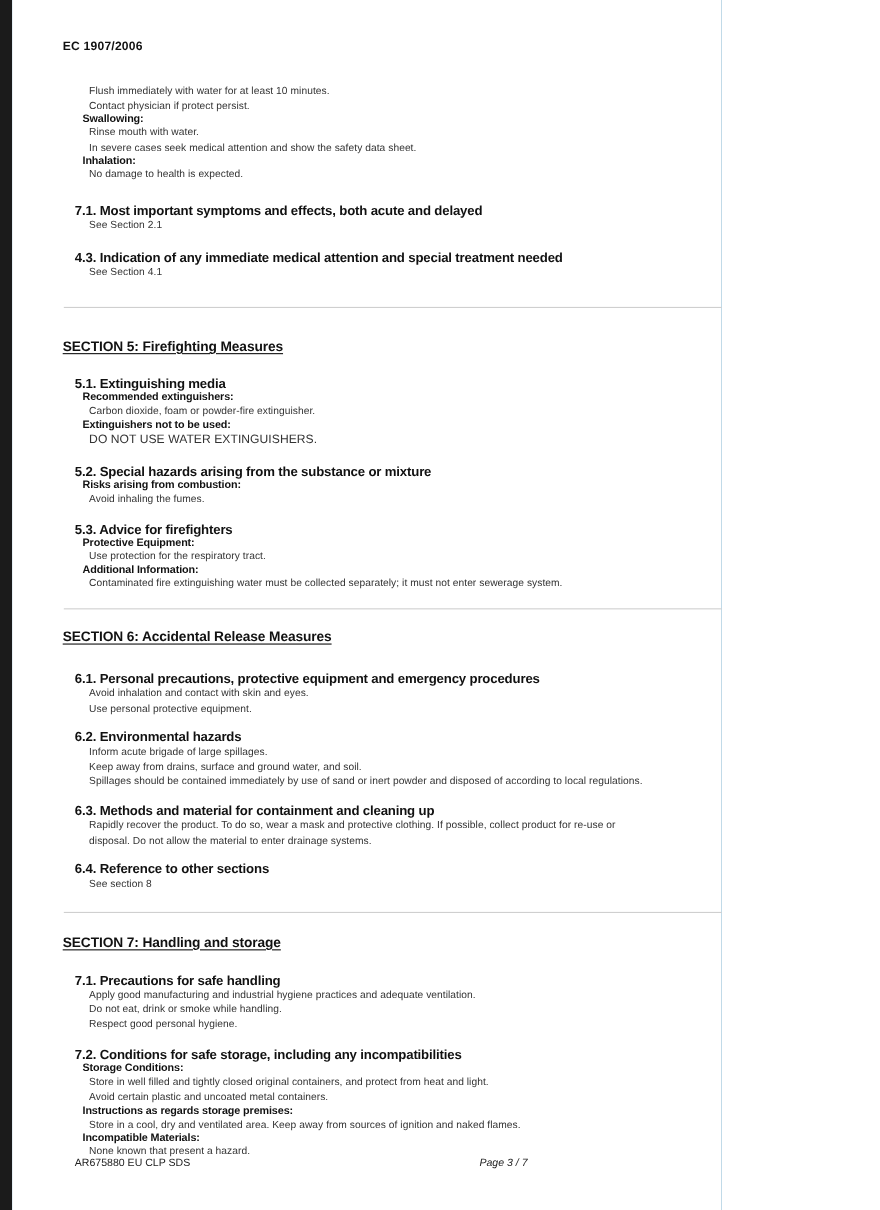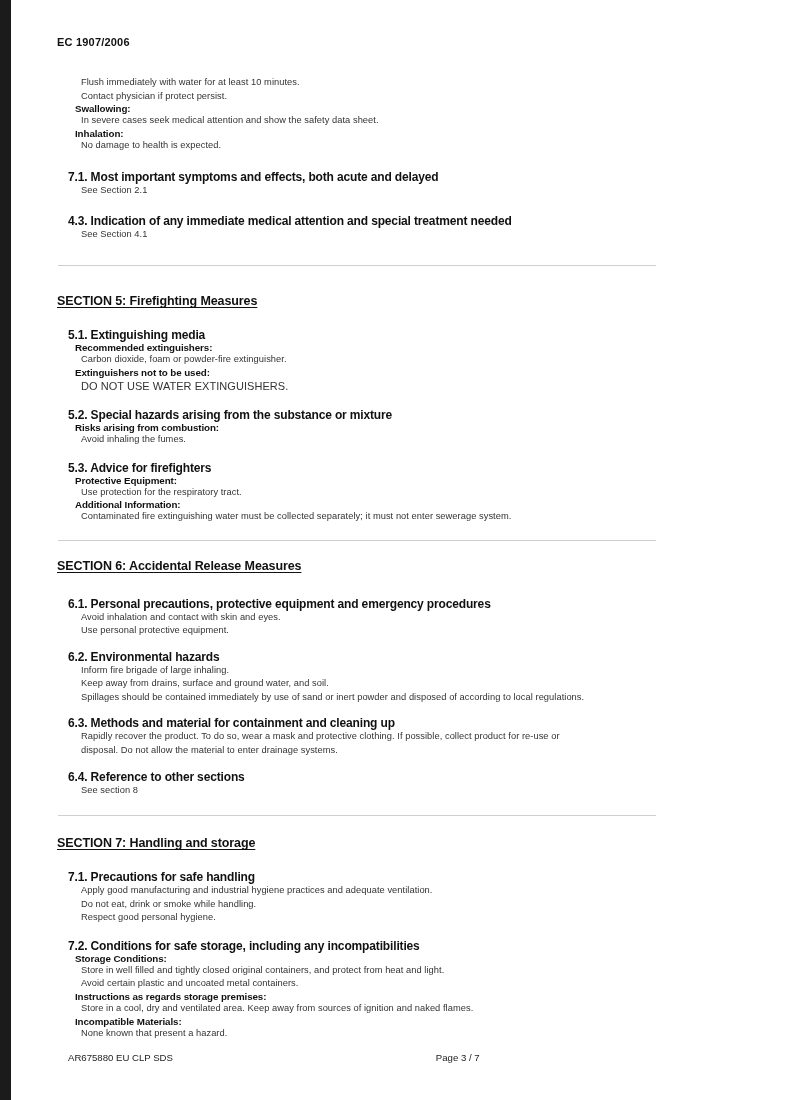--- a/index.html
+++ b/index.html
@@ -117,41 +117,42 @@
     left: 57px;
     top: 1052px;
     width: 690px;
     display: flex;
     justify-content: space-between;
     align-items: baseline;
     font-size: 9.6px;
     color: #222222;
   }
   .footer-left  { text-align: left; }
-  .footer-mid   { text-align: center; margin-left: 38px; }
+  .footer-mid   { text-align: center; margin-left: 38px; font-style: italic; }
   .footer-right { text-align: right; }
 </style>
 </head>
 <body>
 
 <div class="page">
 
   <div class="edge-strip"></div>
 
   <div class="sheet">
     <div class="content">
 
       <p class="doc-header">EC 1907/2006</p>
 
       <div class="gap-28"></div>
 
       <div>
         <p class="body-line">Flush immediately with water for at least 10 minutes.</p>
         <p class="body-line">Contact physician if protect persist.</p>
         <p class="label">Swallowing:</p>
+        <p class="body-line">Rinse mouth with water.</p>
         <p class="body-line">In severe cases seek medical attention and show the safety data sheet.</p>
         <p class="label">Inhalation:</p>
         <p class="body-line">No damage to health is expected.</p>
       </div>
 
       <div class="gap-18"></div>
 
       <div>
         <p class="sub-title">7.1. Most important symptoms and effects, both acute and delayed</p>
         <p class="body-line">See Section 2.1</p>
@@ -209,21 +210,21 @@
       <div>
         <p class="sub-title">6.1. Personal precautions, protective equipment and emergency procedures</p>
         <p class="body-line">Avoid inhalation and contact with skin and eyes.</p>
         <p class="body-line">Use personal protective equipment.</p>
       </div>
 
       <div class="gap-12"></div>
 
       <div>
         <p class="sub-title">6.2. Environmental hazards</p>
-        <p class="body-line">Inform fire brigade of large inhaling.</p>
+        <p class="body-line">Inform acute brigade of large spillages.</p>
         <p class="body-line">Keep away from drains, surface and ground water, and soil.</p>
         <p class="body-line">Spillages should be contained immediately by use of sand or inert powder and disposed of according to local regulations.</p>
       </div>
 
       <div class="gap-12"></div>
 
       <div>
         <p class="sub-title">6.3. Methods and material for containment and cleaning up</p>
         <p class="body-line">Rapidly recover the product. To do so, wear a mask and protective clothing.  If possible, collect product for re-use or</p>
         <p class="body-line">disposal.  Do not allow the material to enter drainage systems.</p>

